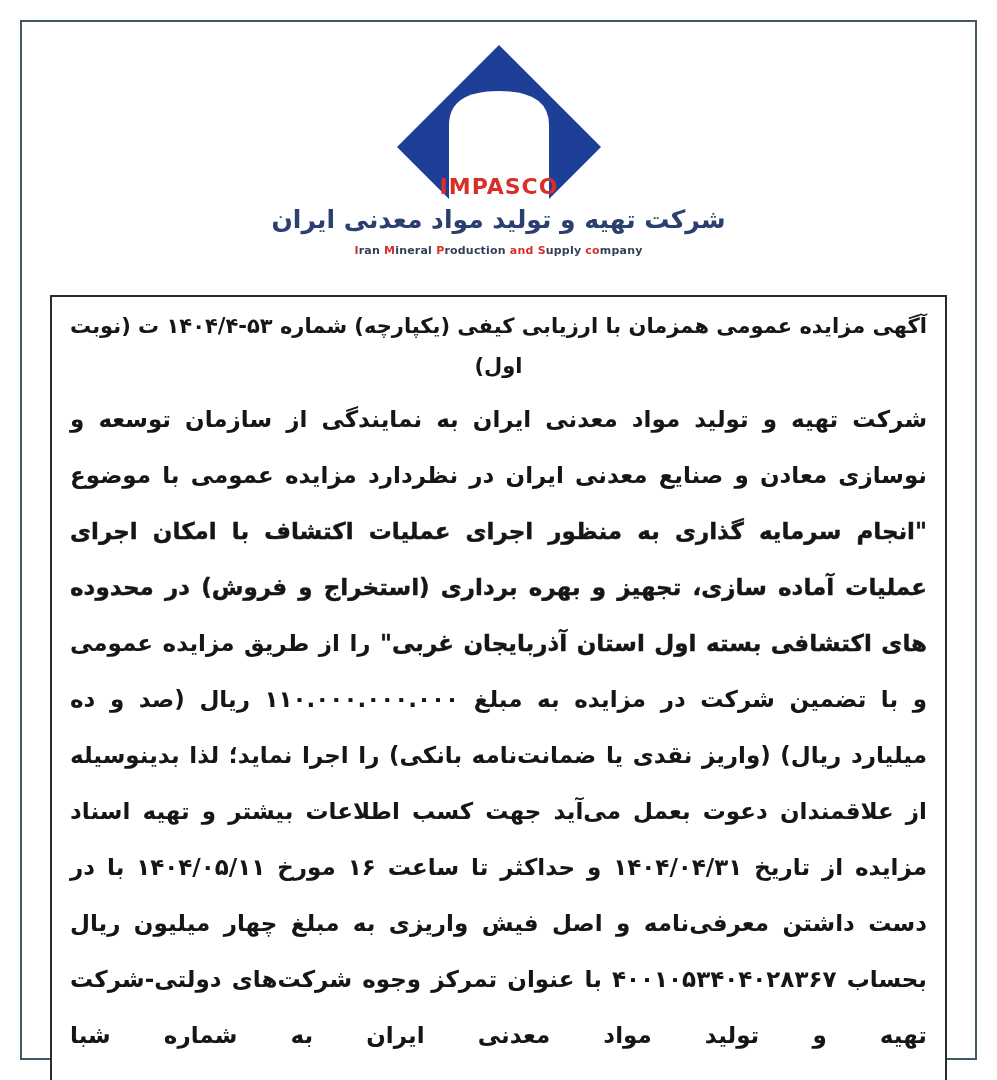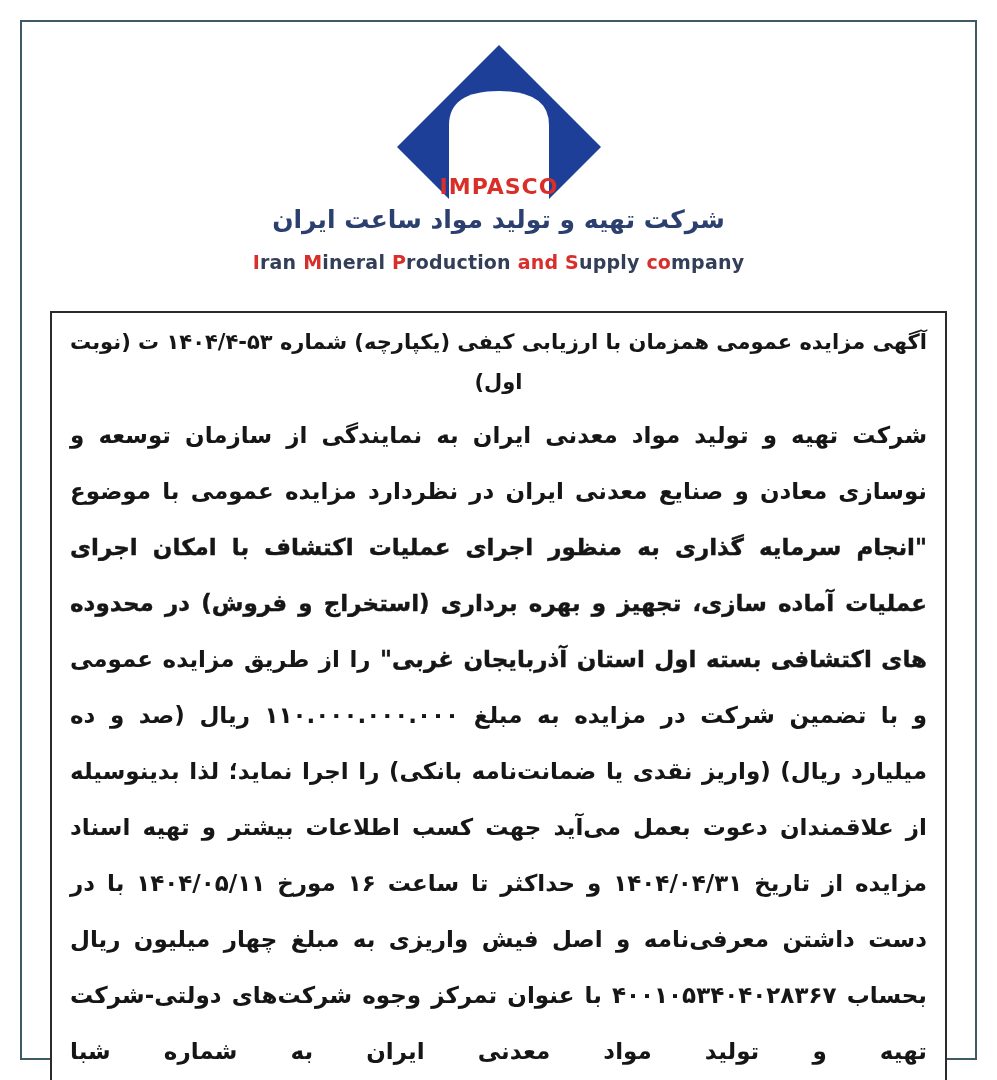--- a/index.html
+++ b/index.html
@@ -38,24 +38,24 @@
     letter-spacing: 1px;
   }
   .fa-name {
     direction: rtl;
     font-size: 25px;
     font-weight: bold;
     color: var(--persian-name, #2c4070);
     margin-top: 2px;
   }
   .en-name {
-    font-size: 19px;
+    font-size: 11px;
     font-weight: bold;
     letter-spacing: 0.2px;
-    margin-top: 17px;
+    margin-top: 10px;
     color: var(--en-dark, #333f58);
   }
   .notice-box {
     margin: 38px 28px 4px 28px;
     border: 2px solid var(--box-border, #2b2b2b);
     padding: 10px 18px 18px 18px;
     background: var(--page-bg, #ffffff);
   }
   .notice-title {
     margin: 0;
@@ -85,21 +85,21 @@
 <body>
 
 <div class="page">
 
   <header class="logo-block">
     <svg class="logo-svg" viewBox="0 0 204 158" width="204" height="158" aria-hidden="true">
       <polygon class="diamond" points="102,0 204,102 102,204 0,102"></polygon>
       <path class="arch" d="M52,158 L52,80 Q52,46 102,46 Q152,46 152,80 L152,158 Z"></path>
       <text class="wordmark" x="102" y="149" text-anchor="middle">IMPASCO</text>
     </svg>
-    <div class="fa-name">شرکت تهیه و تولید مواد ساعت ایران</div>
+    <div class="fa-name">شرکت تهیه و تولید مواد معدنی ایران</div>
     <div class="en-name"><span style="color: rgb(217, 47, 43);">I</span><span style="color: rgb(51, 63, 88);">ran </span><span style="color: rgb(217, 47, 43);">M</span><span style="color: rgb(51, 63, 88);">ineral </span><span style="color: rgb(217, 47, 43);">P</span><span style="color: rgb(51, 63, 88);">roduction </span><span style="color: rgb(217, 47, 43);">and </span><span style="color: rgb(217, 47, 43);">S</span><span style="color: rgb(51, 63, 88);">upply </span><span style="color: rgb(217, 47, 43);">co</span><span style="color: rgb(51, 63, 88);">mpany</span></div>
   </header>
 
   <section class="notice-box">
     <h1 class="notice-title">آگهی مزایده عمومی همزمان با ارزیابی کیفی (یکپارچه) شماره ۵۳-۱۴۰۴/۴ ت (نوبت اول)</h1>
     <p class="notice-body"><span>شرکت تهیه و تولید مواد معدنی ایران به نمایندگی از سازمان توسعه و نوسازی معادن و صنایع معدنی ایران در نظردارد مزایده عمومی با موضوع </span><span class="seg-bold">"انجام سرمایه گذاری به منظور اجرای عملیات اکتشاف با امکان اجرای عملیات آماده سازی، تجهیز و بهره برداری (استخراج و فروش) در محدوده های اکتشافی بسته اول استان آذربایجان غربی"</span><span> را از طریق مزایده عمومی و با تضمین شرکت در مزایده به مبلغ ۱۱۰.۰۰۰.۰۰۰.۰۰۰ ریال (صد و ده میلیارد ریال) (واریز نقدی یا ضمانت‌نامه بانکی) را اجرا نماید؛ لذا بدینوسیله از علاقمندان دعوت بعمل می‌آید جهت کسب اطلاعات بیشتر و تهیه اسناد مزایده از تاریخ ۱۴۰۴/۰۴/۳۱ و حداکثر تا ساعت ۱۶ مورخ ۱۴۰۴/۰۵/۱۱ با در دست داشتن معرفی‌نامه و اصل فیش واریزی به مبلغ چهار میلیون ریال بحساب ۴۰۰۱۰۵۳۴۰۴۰۲۸۳۶۷ با عنوان تمرکز وجوه شرکت‌های دولتی-شرکت تهیه و تولید مواد معدنی ایران به شماره شبا IR۳۵۰۱۰۰۰۰۴۰۰۱۰۵۳۴۰۴۰۲۸۳۶۷ و شناسه واریز ۳۰ رقمی به شماره ۳۸۸۰۵۳۴۸۲۲۳۰۱۷۰۷۱۱۰۱۰۲۷۶۲۴۷۱۹۸ نزد بانک مرکزی جمهوری اسلامی ایران، به آدرس: تهران بالاتر از میدان ولیعصر - روبروی سینما استقلال - شماره ۱۷۱۳ برج جنوبی - طبقه نهم - مدیریت امور حقوقی و قراردادها – دفتر امور اسناد مناقصه و مزایده مراجعه نمایند. ضمناً مهلت ارائه پیشنهادات حداکثر تا ساعت ۱۷ روز شنبه مورخ ۱۴۰۴/۰۵/۲۵ می‌باشد و جلسه بازگشایی پاکات صبح روز یک شنبه مورخ ۱۴۰۴/۰۵/۲۶ برگزار می گردد.</span></p>
   </section>
 
 </div>
 

